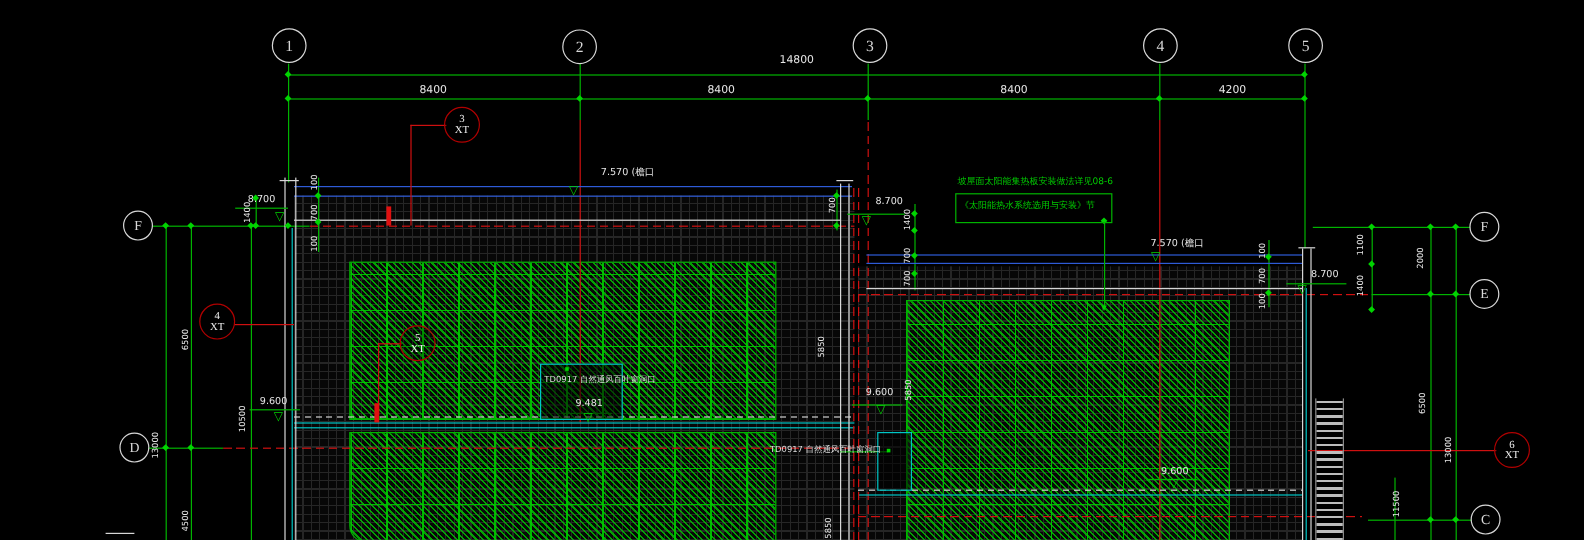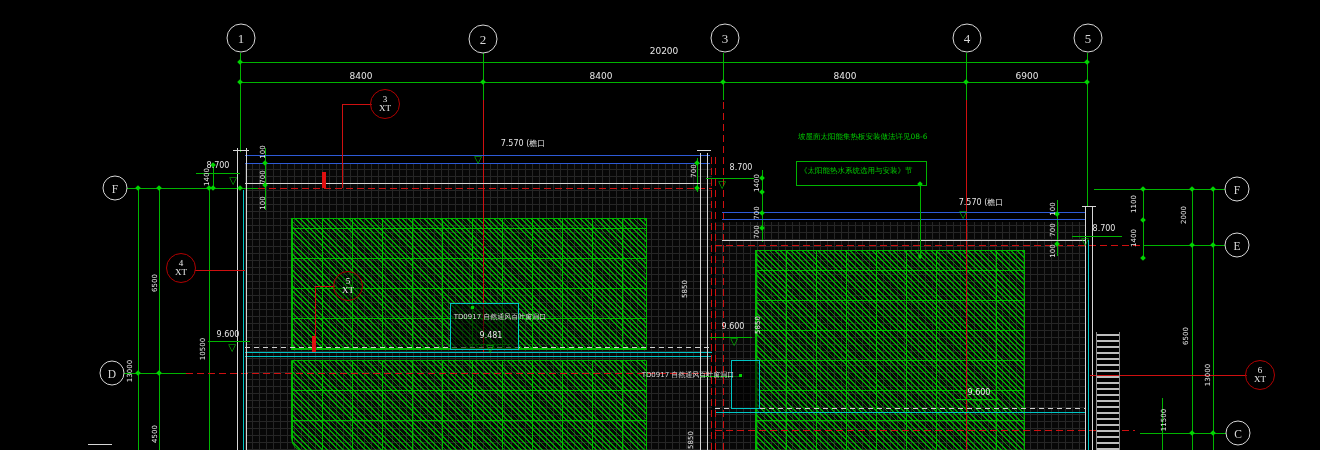--- a/index.html
+++ b/index.html
@@ -144,28 +144,28 @@
 
   <i class="gdot" style="left:471px;top:306px"></i>
   <i class="gdot" style="left:739px;top:374px"></i>
 
   <div class="cybox" style="left:450px;top:303px;width:67px;height:45px"></div>
   <div class="cybox" style="left:731px;top:360px;width:27px;height:47px"></div>
 
   <div class="ladder"></div>
 
   <div class="notebox" style="left:796px;top:161px;width:129px;height:23px"></div>
-  <span class="noteline" style="left:798px;top:132px">坡屋面太阳能集热板安装做法详见08-6</span>
+  <span class="noteline" style="left:798px;top:146px">坡屋面太阳能集热板安装做法详见08-6</span>
   <span class="noteline" style="left:800px;top:166px">《太阳能热水系统选用与安装》节</span>
 
-<span class="txt" style="left: 664px; top: 51px; color: rgb(230, 230, 230); font-size: 9px;">20200</span>
+<span class="txt" style="left: 664px; top: 51px; color: rgb(230, 230, 230); font-size: 9px;">14800</span>
     <span class="txt" style="left: 361px; top: 76px; color: rgb(230, 230, 230); font-size: 9px;">8400</span>
     <span class="txt" style="left: 601px; top: 76px; color: rgb(230, 230, 230); font-size: 9px;">8400</span>
     <span class="txt" style="left: 845px; top: 76px; color: rgb(230, 230, 230); font-size: 9px;">8400</span>
-    <span class="txt" style="left: 1027px; top: 76px; color: rgb(230, 230, 230); font-size: 9px;">6900</span>
+    <span class="txt" style="left: 1027px; top: 76px; color: rgb(230, 230, 230); font-size: 9px;">4200</span>
     <span class="txt rot" style="left: 263px; top: 152px; color: rgb(230, 230, 230); font-size: 7px;">100</span>
     <span class="txt rot" style="left: 263px; top: 177px; color: rgb(230, 230, 230); font-size: 7px;">700</span>
     <span class="txt rot" style="left: 263px; top: 203px; color: rgb(230, 230, 230); font-size: 7px;">100</span>
     <span class="txt rot" style="left: 207px; top: 177px; color: rgb(230, 230, 230); font-size: 7px;">1400</span>
     <span class="txt rot" style="left: 155px; top: 283px; color: rgb(230, 230, 230); font-size: 7px;">6500</span>
     <span class="txt rot" style="left: 130px; top: 371px; color: rgb(230, 230, 230); font-size: 7px;">13000</span>
     <span class="txt rot" style="left: 203px; top: 349px; color: rgb(230, 230, 230); font-size: 7px;">10500</span>
     <span class="txt rot" style="left: 155px; top: 434px; color: rgb(230, 230, 230); font-size: 7px;">4500</span>
     <span class="txt rot" style="left: 685px; top: 289px; color: rgb(230, 230, 230); font-size: 7px;">5850</span>
     <span class="txt rot" style="left: 691px; top: 440px; color: rgb(230, 230, 230); font-size: 7px;">5850</span>

